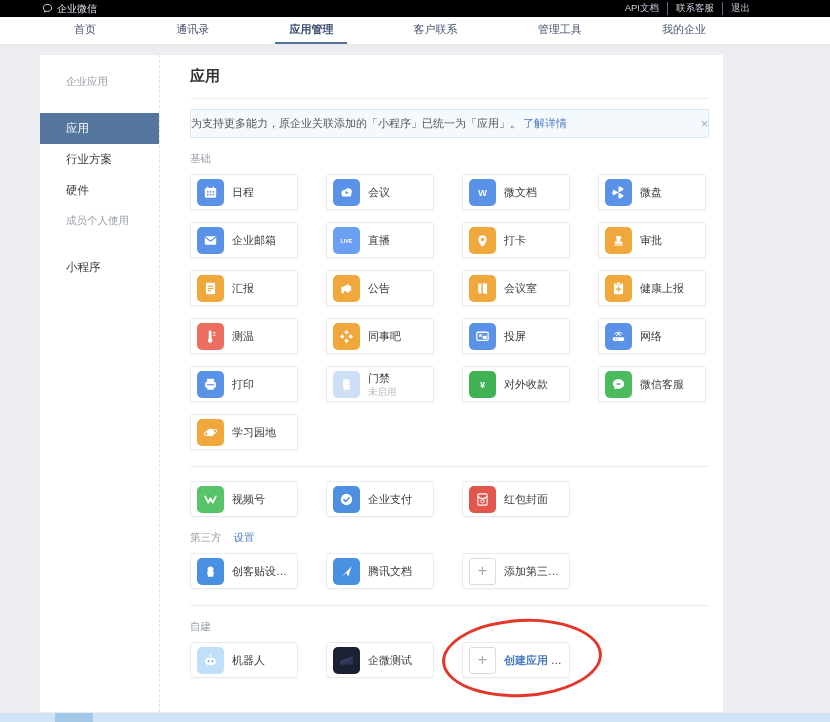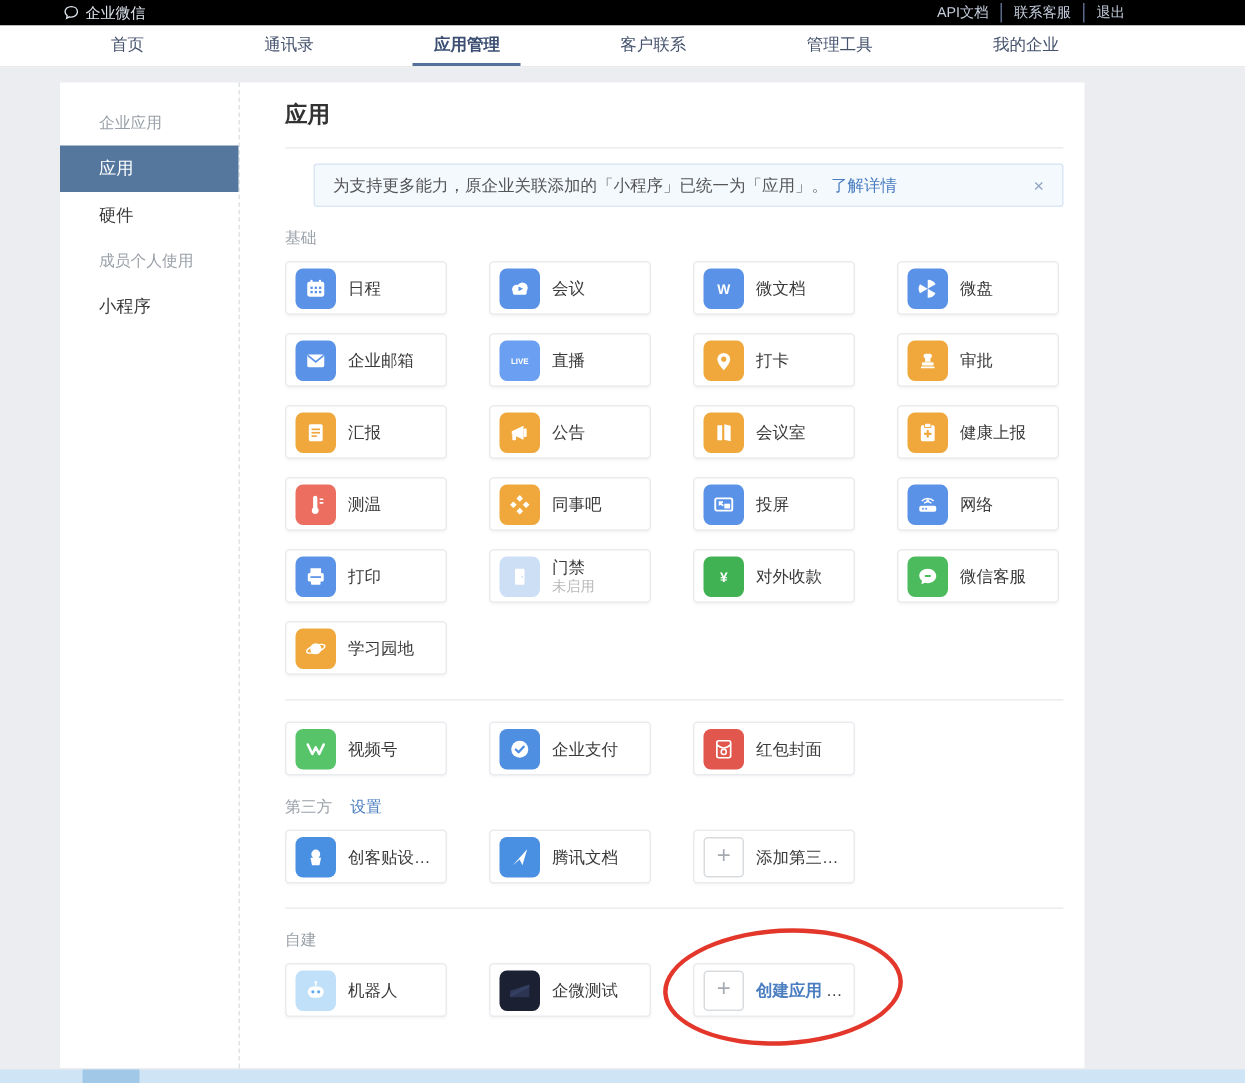--- a/index.html
+++ b/index.html
@@ -30,30 +30,30 @@
     font-size:11px; color:#46536e; display:flex; align-items:center;
     padding:0 14px; cursor:pointer; border-bottom:2px solid transparent;
   }
   .nav-item.active{ color:#3c4f73; border-bottom-color:#54719c; font-weight:bold; }
   
   .panel{
     margin:10px 0 0 40px; width:683px; height:657px;
     background:#fff; display:flex;
   }
   .sidebar{ width:120px; border-right:1px dashed #dfe2e6; padding-top:12px; flex:none;}
-  .side-header{ font-size:10.5px; color:#9aa0a8; padding:8px 0 8px 26px; }
+  .side-header{ font-size:10.5px; color:#9aa0a8; padding:8px 0 24px 26px; }
   .side-item{ font-size:11.5px; color:#3a3a3a; padding:8px 0 8px 26px; cursor:pointer; }
   .side-item.active{ background:#55779e; color:#fff; }
   .content{ flex:1; padding:12px 14px 0 30px; position:relative; overflow:hidden;}
   .page-title{ font-size:15px; font-weight:600; color:#333; padding-bottom:12px; border-bottom:1px solid #ededed;}
   
   .banner{
     margin-top:10px; display:flex; align-items:center;
     background:#f4f9fe; border:1px solid #dbe7f4; border-radius:2px;
-    padding:6px 12px; font-size:11px; color:#555;margin-left:19px;
+    padding:6px 0; font-size:11px; color:#555;
   }
   .banner a{ color:#4b7ec0; text-decoration:none; margin-left:2px; cursor:pointer;}
   .banner .close{ margin-left:auto; color:#93a7c4; font-size:12px; cursor:pointer; line-height:1;}
   
   .sec-hr{ border:none; border-top:1px solid #ececec; margin:16px 0 0; }
   .sec-label-row{ margin:14px 0 0; display:flex; align-items:center; gap:12px; }
   .sec-label{ font-size:10.5px; color:#9aa0a8; }
   .sec-link{ font-size:10.5px; color:#4b7ec0; text-decoration:none; cursor:pointer;}
   .grid{
     margin-top:8px; display:grid; grid-template-columns:repeat(4,108px);
@@ -117,20 +117,21 @@
     <div class="nav-item active">应用管理</div>
     <div class="nav-item">客户联系</div>
     <div class="nav-item">管理工具</div>
     <div class="nav-item">我的企业</div>
   </div>
 
 <div class="panel">
   <aside class="sidebar" id="sidebar">
       <div class="side-header">企业应用</div>
       <div class="side-item active">应用</div>
+      <div class="side-item">行业方案</div>
       <div class="side-item">硬件</div>
       <div class="side-header">成员个人使用</div>
       <div class="side-item">小程序</div>
     </aside>
   <main class="content">
     <div class="page-title">应用</div>
     <div class="banner">
       <span>为支持更多能力，原企业关联添加的「小程序」已统一为「应用」。</span>
       <a>了解详情</a>
       <span class="close">×</span>

